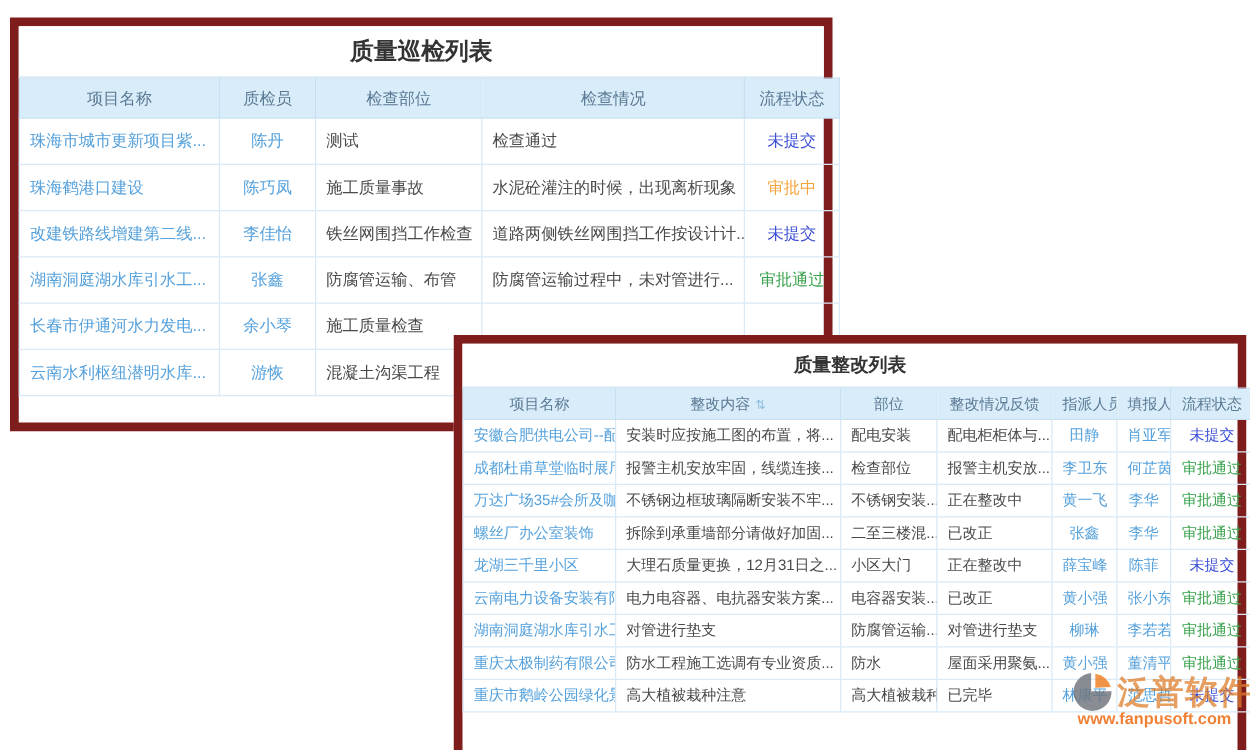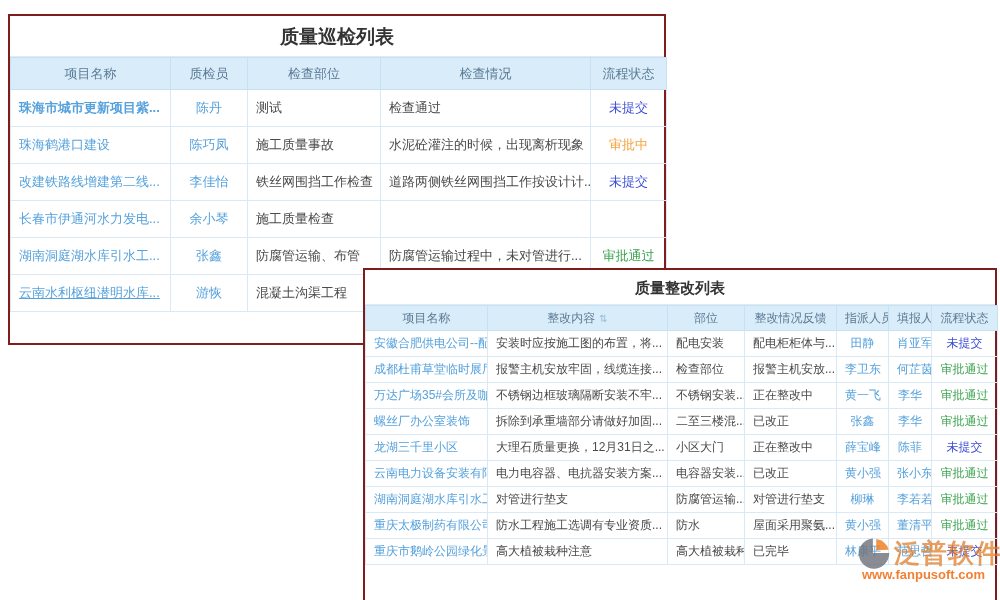--- a/index.html
+++ b/index.html
@@ -1,18 +1,18 @@
 <!DOCTYPE html>
 <html><head>
 <meta charset="utf-8">
 <style>
   * { margin:0; padding:0; box-sizing:border-box; }
   html,body { width:1000px; height:600px; background:#fff; overflow:hidden;
     font-family:"Liberation Sans","DejaVu Sans",sans-serif; }
-  .panel { position:absolute; background:#fff; border:2px solid #7f1d1d; }
+  .panel { position:absolute; background:#fff; border:7px solid #7f1d1d; }
   #inspection-panel { left:8px; top:14px; width:658px; height:331px; z-index:1; }
   #rectification-panel { left:363px; top:268px; width:634px; height:340px; z-index:5; }
   .panel-title { text-align:center; font-weight:bold; color:#333;
     border-bottom:1px solid #dcebf6; background:#fff; }
   #inspection-panel .panel-title { height:41px; line-height:41px; font-size:19px; }
   #rectification-panel .panel-title { height:35px; line-height:35px; font-size:15px; }
   table { border-collapse:collapse; table-layout:fixed; width:100%; }
   th,td { border:1px solid #d9eaf6; overflow:hidden; white-space:nowrap;
     padding:0 8px; }
   th { background:#d9ecf9; color:#5b7a95; font-weight:normal;
@@ -51,56 +51,56 @@
         <tr>
           <th><span>项目名称</span></th>
           <th><span>质检员</span></th>
           <th><span>检查部位</span></th>
           <th><span>检查情况</span></th>
           <th><span>流程状态</span></th>
         </tr>
       </thead>
       <tbody>
         <tr>
-          <td class="al-left"><span class="link-text" style="color: rgb(85, 161, 220); font-weight: bold;">珠海市城市更新项目紫...</span></td>
+          <td class="al-left"><span class="link-text" style="color: rgb(85, 161, 220);">珠海市城市更新项目紫...</span></td>
           <td class="al-center"><span class="link-text" style="color: rgb(85, 161, 220);">陈丹</span></td>
           <td class="al-left">测试</td>
           <td class="al-left">检查通过</td>
           <td class="al-center" style="color: rgb(59, 78, 214);">未提交</td>
         </tr>
         <tr>
           <td class="al-left"><span class="link-text" style="color: rgb(85, 161, 220);">珠海鹤港口建设</span></td>
           <td class="al-center"><span class="link-text" style="color: rgb(85, 161, 220);">陈巧凤</span></td>
           <td class="al-left">施工质量事故</td>
           <td class="al-left">水泥砼灌注的时候，出现离析现象</td>
           <td class="al-center" style="color: rgb(245, 163, 60);">审批中</td>
         </tr>
         <tr>
           <td class="al-left"><span class="link-text" style="color: rgb(85, 161, 220);">改建铁路线增建第二线...</span></td>
           <td class="al-center"><span class="link-text" style="color: rgb(85, 161, 220);">李佳怡</span></td>
           <td class="al-left">铁丝网围挡工作检查</td>
           <td class="al-left">道路两侧铁丝网围挡工作按设计计...</td>
           <td class="al-center" style="color: rgb(59, 78, 214);">未提交</td>
         </tr>
         <tr>
+          <td class="al-left"><span class="link-text" style="color: rgb(85, 161, 220);">湖南洞庭湖水库引水工...</span></td>
+          <td class="al-center"><span class="link-text" style="color: rgb(85, 161, 220);">张鑫</span></td>
+          <td class="al-left">防腐管运输、布管</td>
+          <td class="al-left">防腐管运输过程中，未对管进行...</td>
+          <td class="al-center" style="color: rgb(58, 162, 77);">审批通过</td>
+        </tr>
+        <tr>
           <td class="al-left"><span class="link-text" style="color: rgb(85, 161, 220);">长春市伊通河水力发电...</span></td>
           <td class="al-center"><span class="link-text" style="color: rgb(85, 161, 220);">余小琴</span></td>
           <td class="al-left">施工质量检查</td>
           <td class="al-left"></td>
           <td class="al-center"></td>
         </tr>
         <tr>
-          <td class="al-left"><span class="link-text" style="color: rgb(85, 161, 220);">湖南洞庭湖水库引水工...</span></td>
-          <td class="al-center"><span class="link-text" style="color: rgb(85, 161, 220);">张鑫</span></td>
-          <td class="al-left">防腐管运输、布管</td>
-          <td class="al-left">防腐管运输过程中，未对管进行...</td>
-          <td class="al-center" style="color: rgb(58, 162, 77);">审批通过</td>
-        </tr>
-        <tr>
-          <td class="al-left"><span class="link-text" style="color: rgb(85, 161, 220); text-decoration: underline;">云南水利枢纽潜明水库...</span></td>
+          <td class="al-left"><span class="link-text" style="color: rgb(85, 161, 220);">云南水利枢纽潜明水库...</span></td>
           <td class="al-center"><span class="link-text" style="color: rgb(85, 161, 220);">游恢</span></td>
           <td class="al-left">混凝土沟渠工程</td>
           <td class="al-left"></td>
           <td class="al-center"></td>
         </tr>
       </tbody>
     </table>
 </div>
 
 <div class="panel" id="rectification-panel">

